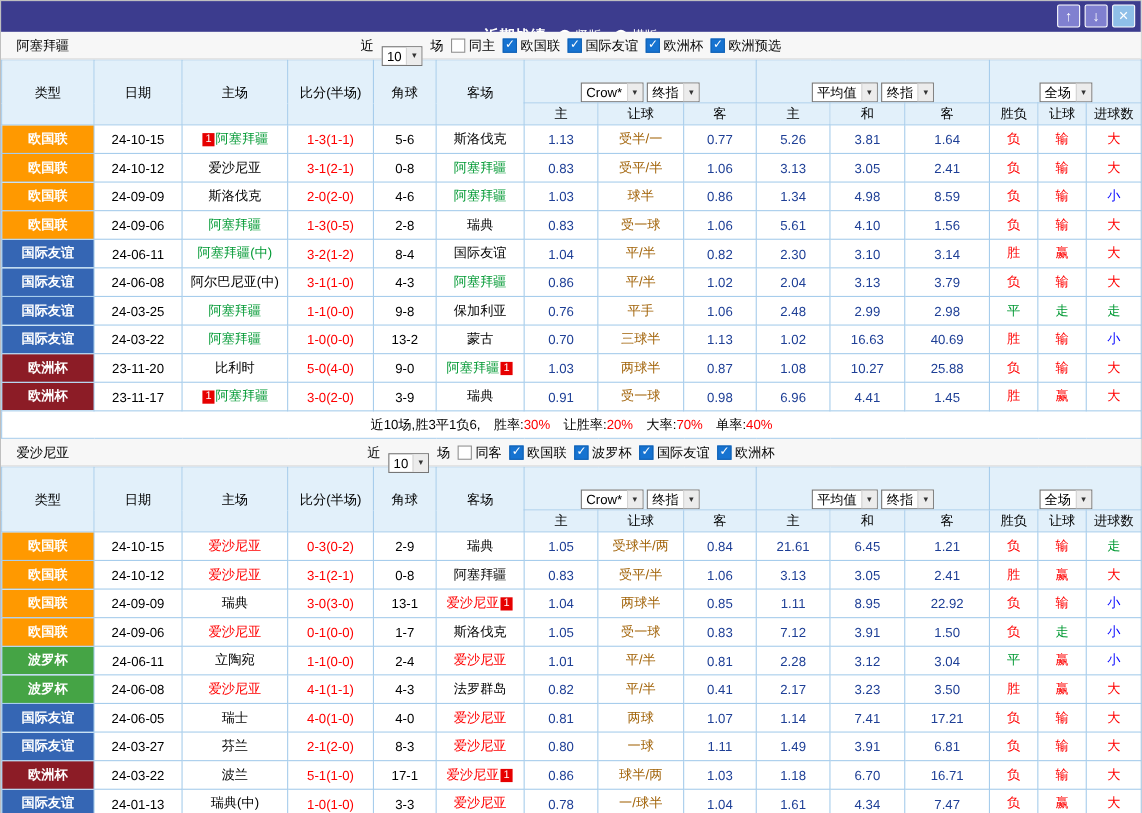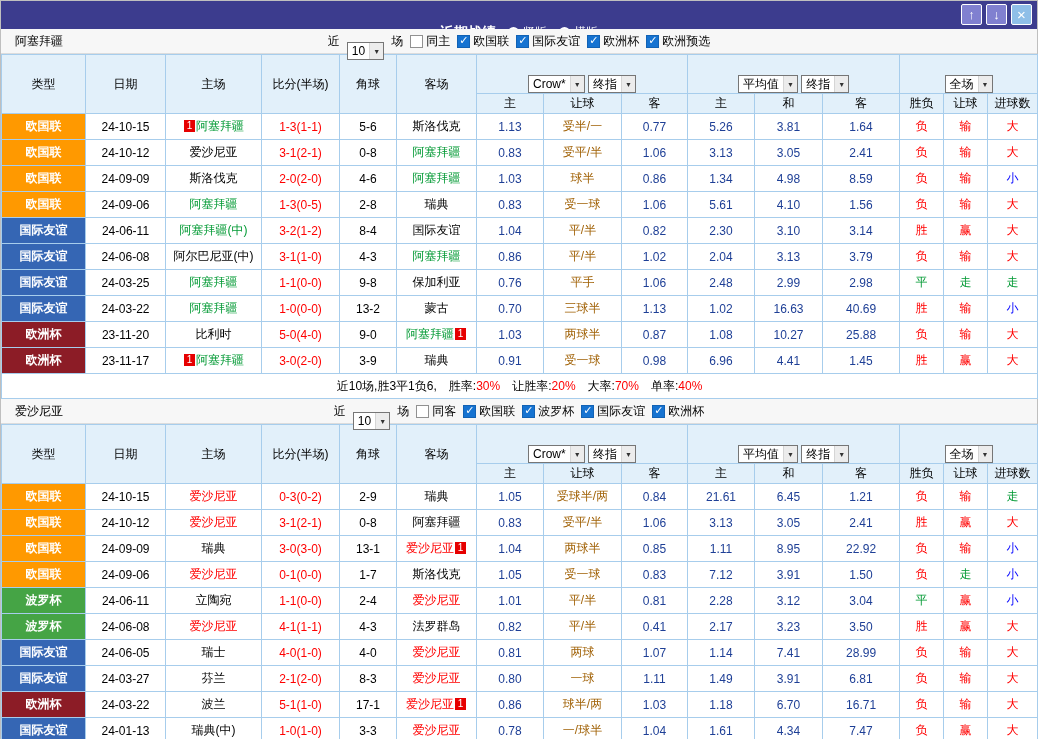--- a/index.html
+++ b/index.html
@@ -560,21 +560,21 @@
           <td class="date-cell">24-06-05</td>
           <td class="team-cell"><span>瑞士</span></td>
           <td class="score-cell">4-0(1-0)</td>
           <td class="corner-cell">4-0</td>
           <td class="team-cell"><span style="color: rgb(255, 0, 0);">爱沙尼亚</span></td>
           <td class="odds-cell">0.81</td>
           <td class="handicap-cell">两球</td>
           <td class="odds-cell">1.07</td>
           <td class="odds-cell">1.14</td>
           <td class="odds-cell">7.41</td>
-          <td class="odds-cell">28.99</td>
+          <td class="odds-cell">17.21</td>
           <td class="result-cell" style="color: rgb(255, 0, 0);">负</td>
           <td class="result-cell" style="color: rgb(255, 0, 0);">输</td>
           <td class="result-cell" style="color: rgb(255, 0, 0);">大</td>
         </tr>
         <tr>
           <td class="type-cell" style="background: rgb(53, 102, 180);">国际友谊</td>
           <td class="date-cell">24-03-27</td>
           <td class="team-cell"><span>芬兰</span></td>
           <td class="score-cell">2-1(2-0)</td>
           <td class="corner-cell">8-3</td>

